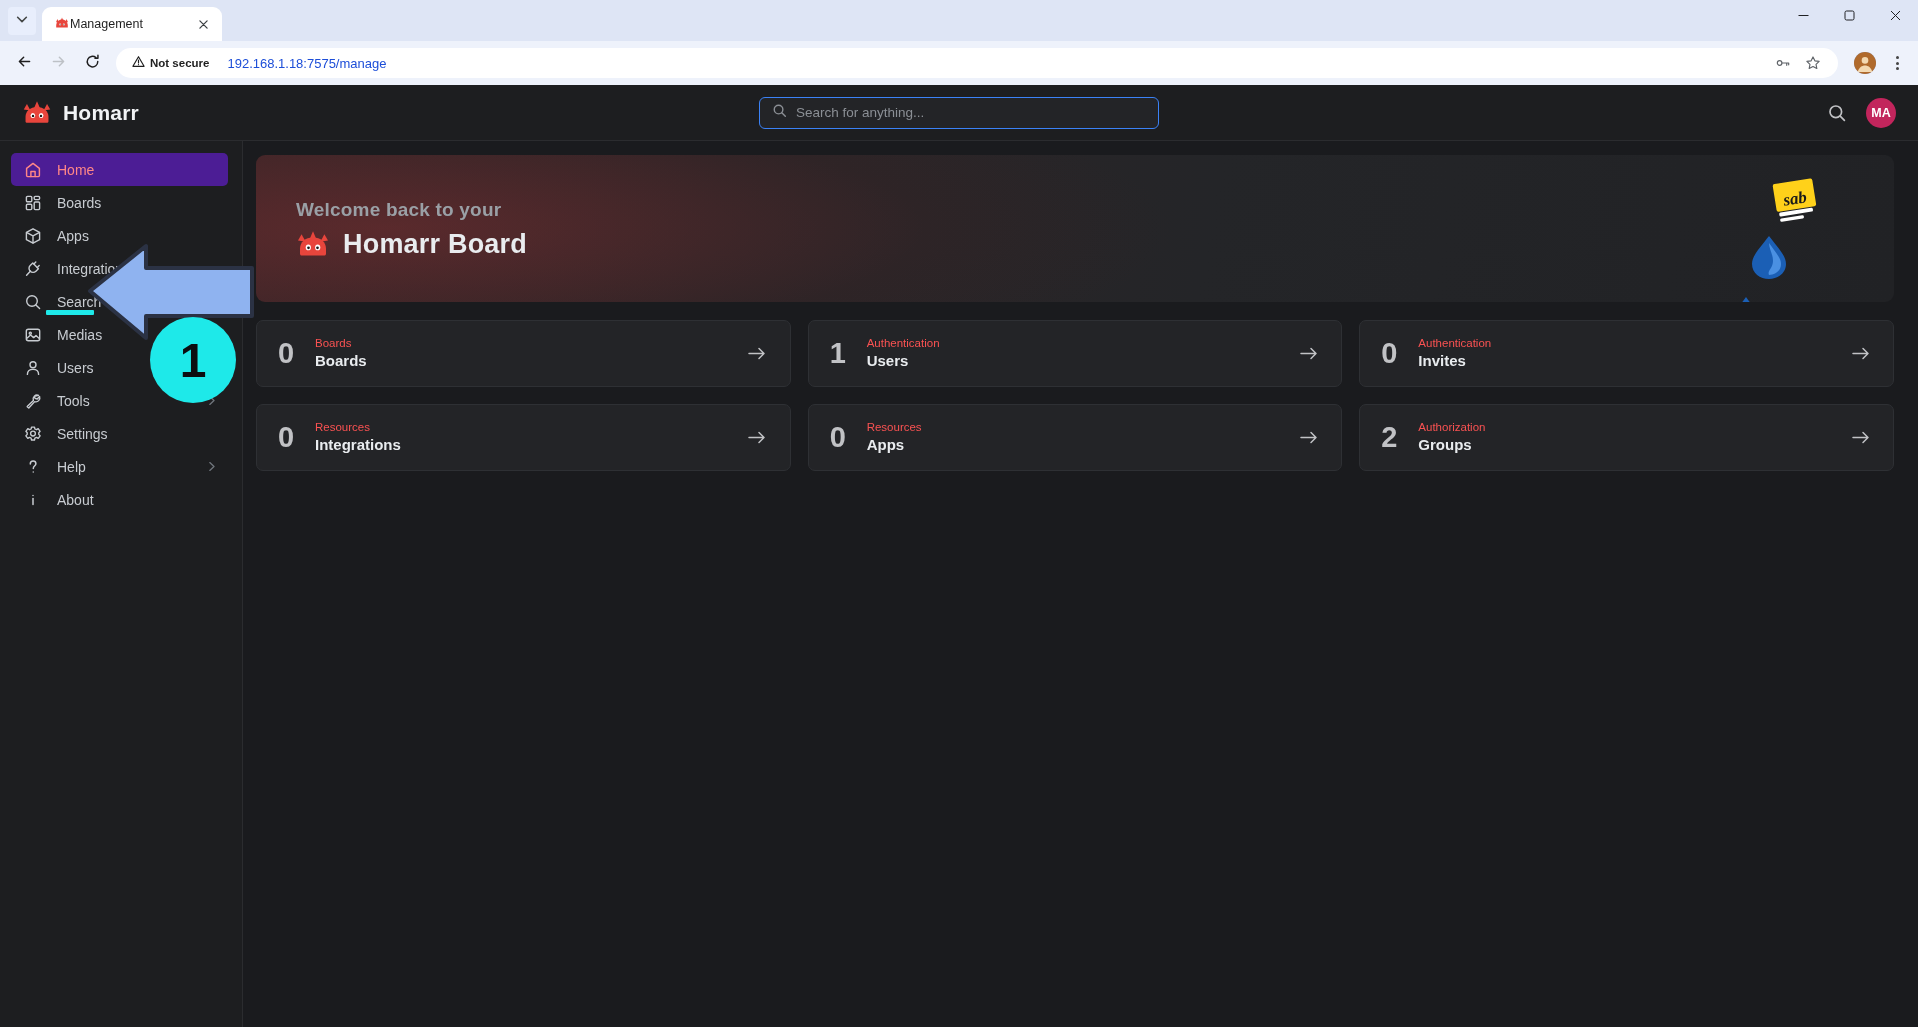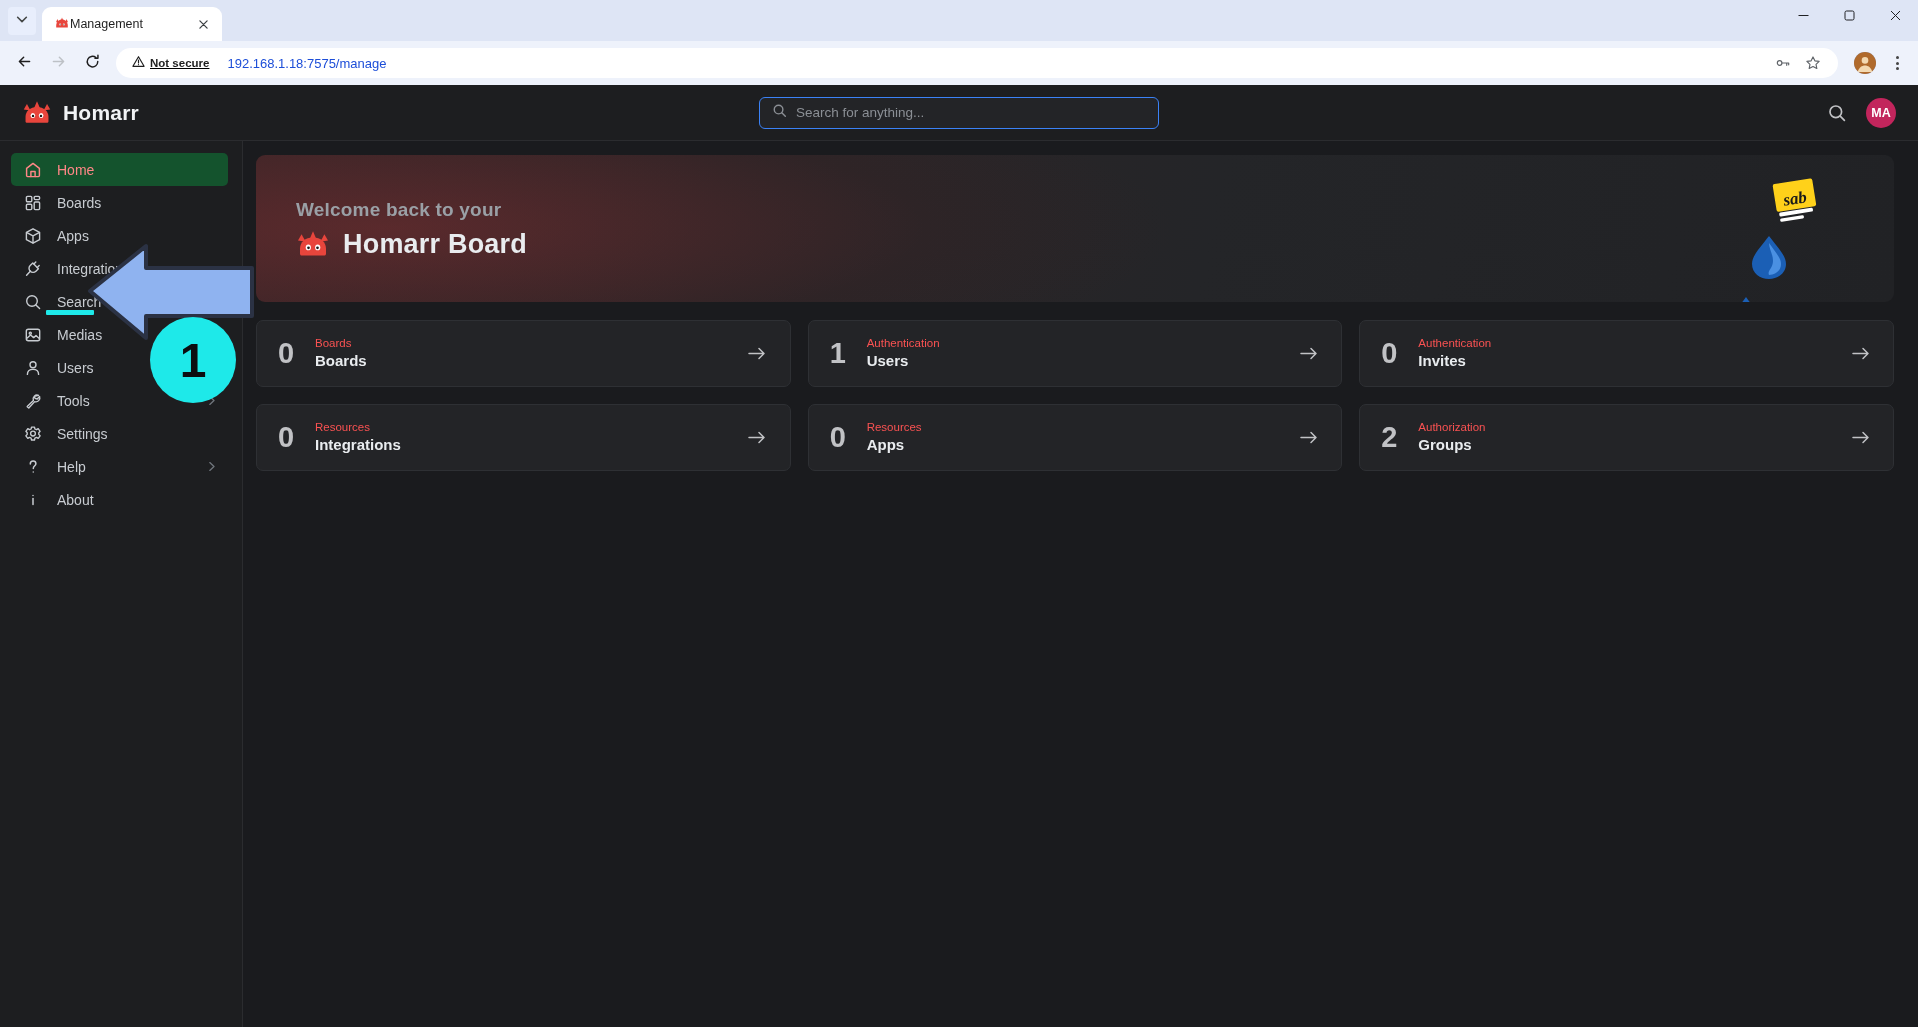--- a/index.html
+++ b/index.html
@@ -66,21 +66,20 @@
   .omnibox {
     flex: 1; height: 30px; margin: 0 8px 0 6px;
     background: #fff; border-radius: 15px;
     display: flex; align-items: center; padding: 0 12px 0 10px;
     gap: 6px; cursor: text;
   }
   .not-secure {
     display: flex; align-items: center; gap: 5px;
     padding: 3px 8px 3px 6px; border-radius: 12px;
     flex: 0 0 auto;
-    text-decoration: underline;
   }
   .not-secure svg { width: 13px; height: 13px; }
   .not-secure-text { font-size: 11.5px; color: #1f1f1f; font-weight: bold; white-space: nowrap; }
   .omnibox-url { font-size: 13px; color: #1d4ed8; white-space: nowrap; padding-left: 4px; }
   .omni-right { display: flex; align-items: center; gap: 4px; margin-left: auto; }
   .omni-icon { width: 26px; height: 26px; display: flex; align-items: center; justify-content: center; cursor: pointer; }
   .omni-icon svg { width: 16px; height: 16px; }
   .profile-avatar {
     width: 22px; height: 22px; border-radius: 50%;
     background: #8ab4f8; margin: 0 6px; position: relative;
@@ -142,21 +141,21 @@
   .nav-item {
     display: flex; align-items: center;
     height: 33px; margin: 0 14px 0 11px;
     padding: 0 10px 0 12px;
     border-radius: 5px; cursor: pointer;
     gap: 15px; position: relative;
   }
   .nav-item .ni-icon { width: 19px; height: 19px; flex: 0 0 19px; display: flex; align-items: center; justify-content: center; }
   .nav-item .ni-icon svg { width: 18px; height: 18px; }
   .nav-label { font-size: 14px; color: #c8ccd1; white-space: nowrap; }
-  .nav-item.active { background: #14532d; }
+  .nav-item.active { background: #4c1d95; }
   .nav-item.active .nav-label { color: #ff8787; }
   .nav-item.active .ni-icon svg { stroke: #ff8787; }
   .nav-chev { margin-left: auto; width: 14px; height: 14px; display: flex; align-items: center; justify-content: center; }
   .nav-chev svg { width: 13px; height: 13px; }
 
   
   .main { flex: 1; padding: 14px 24px 0 13px; min-width: 0; }
 
   .welcome-banner {
     position: relative; height: 147px;

